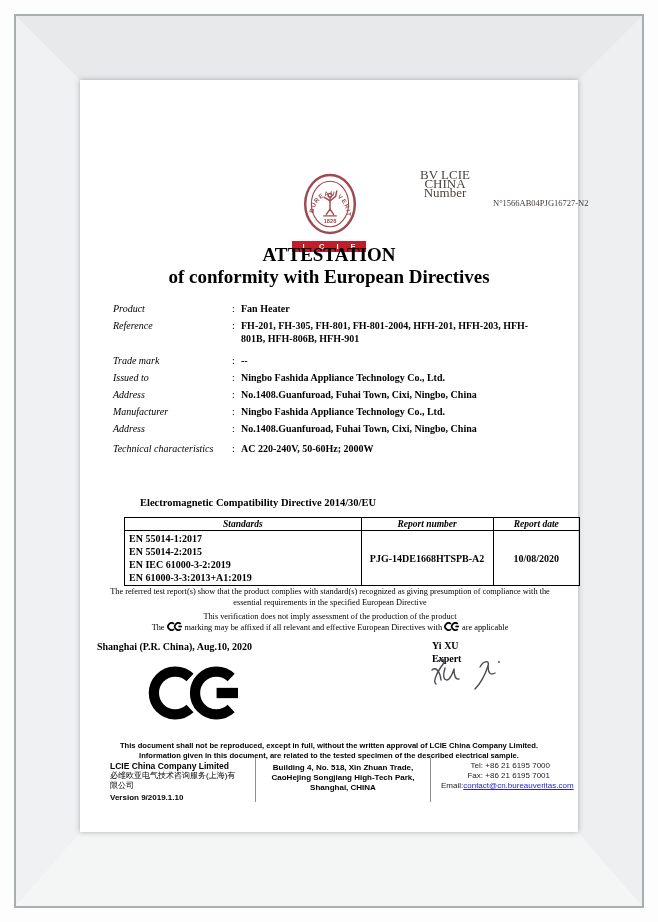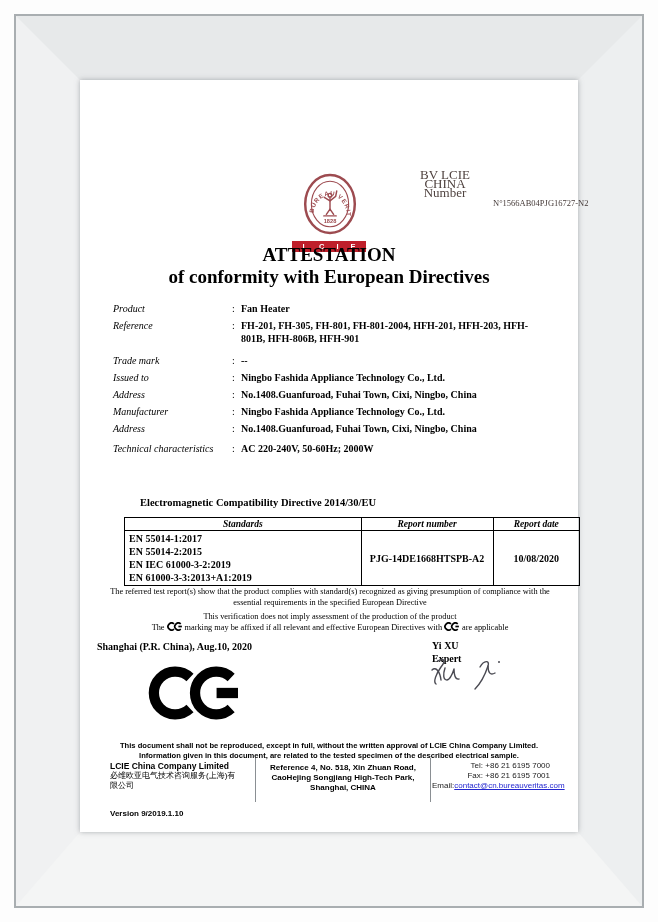--- a/index.html
+++ b/index.html
@@ -59,23 +59,23 @@
   .signer { position:absolute; left:352px; top:559px; font-size:10px; font-weight:bold; line-height:13px; }
   .sig { position:absolute; left:344px; top:574px; width:96px; height:42px; }
 
   
   .disclaimer { position:absolute; left:20px; top:661px; width:458px; text-align:center;
                 font-family:"Liberation Sans",sans-serif; font-size:7.6px; font-weight:bold; line-height:9.5px; }
   .fcol { position:absolute; font-family:"Liberation Sans",sans-serif; font-size:8px; line-height:10px; }
   .fcol1 { left:30px; top:681px; width:142px; }
   .fcol1 .en { font-weight:bold; font-size:8.5px; }
   .fcol1 .cn { font-size:8px; }
-  .fcol1 .ver { font-weight:bold; margin-top:18px; }
+  .fcol1 .ver { font-weight:bold; margin-top:2px; }
   .fcol2 { left:180px; top:683px; width:166px; text-align:center; font-weight:bold; }
-  .fcol3 { left:352px; top:681px; width:118px; text-align:right; color:#222; }
+  .fcol3 { left:352px; top:681px; width:118px; text-align:right; color:#222;padding-left:9px; }
   .fdiv { position:absolute; width:1px; background:#8a8f93; top:678px; height:44px; }
   .fdiv.d1 { left:175px; } .fdiv.d2 { left:350px; }
   a.email { color:#2326cf; text-decoration:underline; }
 </style>
 </head>
 <body>
 
 <div class="stage">
   <div class="frame-line"></div>
   <div class="mat"></div>
@@ -210,21 +210,21 @@
     <div class="fdiv d2"></div>
 
     <div class="fcol fcol1">
       <div class="en">LCIE China Company Limited</div>
       <div class="cn">必维欧亚电气技术咨询服务(上海)有</div>
       <div class="cn">限公司</div>
       <div class="ver">Version 9/2019.1.10</div>
     </div>
 
     <div class="fcol fcol2">
-      <div>Reference 4, No. 518, Xin Zhuan Road,</div>
+      <div>Building 4, No. 518, Xin Zhuan Trade,</div>
       <div>CaoHejing Songjiang High-Tech Park,</div>
       <div>Shanghai, CHINA</div>
     </div>
 
     <div class="fcol fcol3">
       <div>Tel: +86 21 6195 7000</div>
       <div>Fax: +86 21 6195 7001</div>
       <div><span>Email:</span><a class="email" href="#">contact@cn.bureauveritas.com</a></div>
     </div>
 

